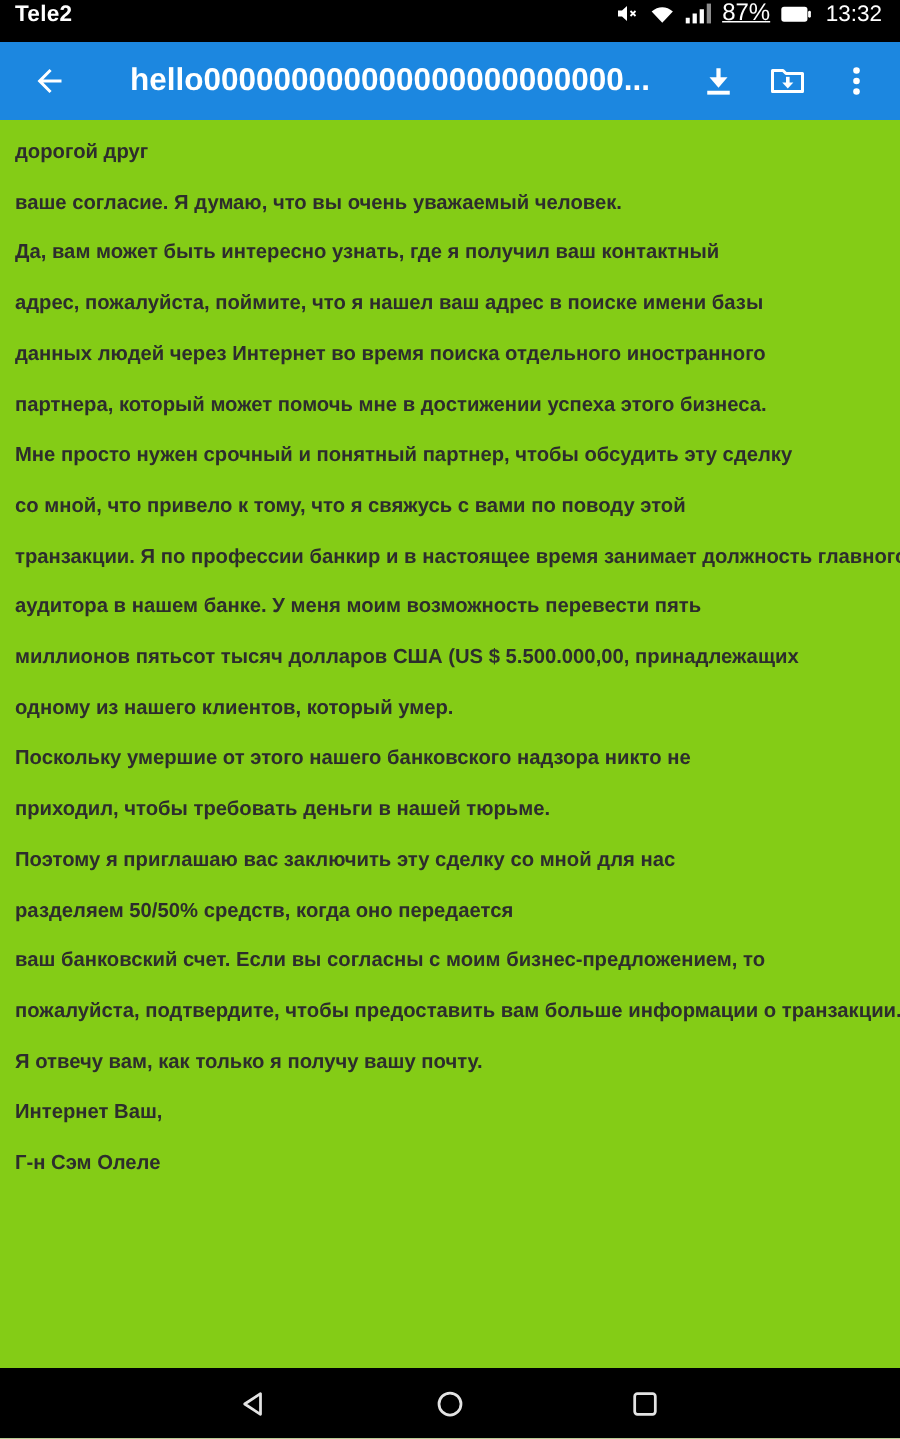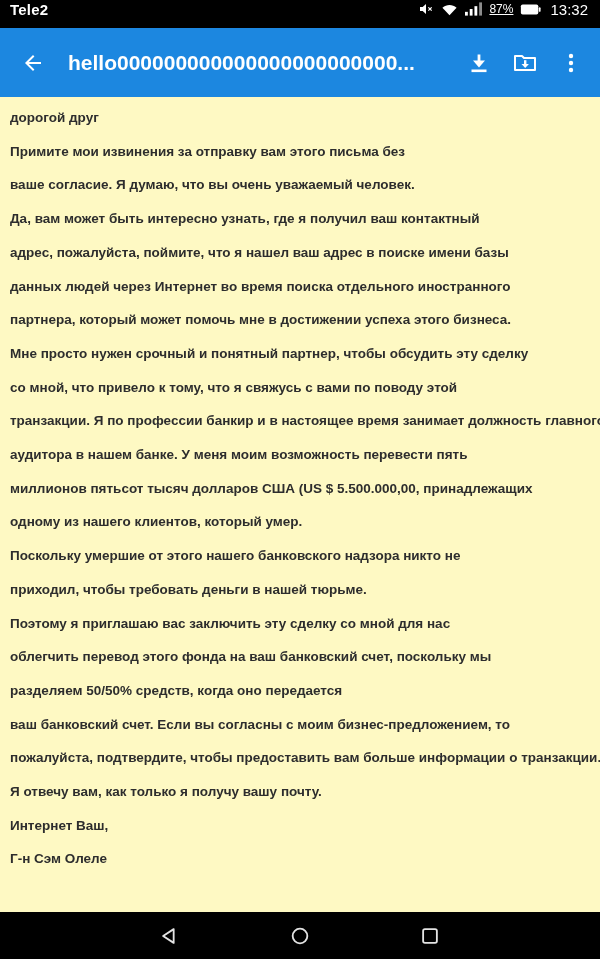--- a/index.html
+++ b/index.html
@@ -4,35 +4,35 @@
 <style>
   * { margin:0; padding:0; box-sizing:border-box; }
   html,body { width:600px; height:959px; font-family:"Liberation Sans", sans-serif; }
   .screen { width:600px; height:959px; display:flex; flex-direction:column; background:#fff; overflow:hidden; }
 
   
   .status-bar { height:28px; background:#000; color:#fff; display:flex; align-items:center;
                 justify-content:space-between; padding:0 12px 10px 10px; flex:0 0 auto; }
   .carrier { font-size:15px; font-weight:bold; letter-spacing:.2px; }
   .status-right { display:flex; align-items:center; gap:7px; }
-  .status-right .pct { font-size:12px;text-decoration:underline; }
+  .status-right .pct { font-size:16px;text-decoration:underline; }
   .status-right .time { font-size:15px; margin-left:2px;text-align:right; }
   .status-right svg { display:block; }
 
   
-  .app-bar { height:69px; background:#1c87e0; display:flex; align-items:center;
-             padding:0 6px 0 10px; color:#fff; flex:0 0 auto; }
+  .app-bar { height:52px; background:#1c87e0; display:flex; align-items:center;
+             padding:0 6px 0 10px; color:#fff; flex:0 0 auto;text-align:center; }
   .icon-btn { width:46px; height:46px; display:flex; align-items:center; justify-content:center;
               background:none; border:none; cursor:pointer; flex:0 0 auto; }
   .icon-btn span { display:flex; }
   .app-title { flex:1 1 auto; font-size:21px; font-weight:bold; color:#fff; white-space:nowrap;
                overflow:hidden; margin-left:12px; margin-right:4px; }
 
   
-  .content { flex:1 1 auto; background:#fef9c3; padding:4px 10px 0 10px; overflow:hidden; }
+  .content { flex:1 1 auto; background:#84cc16; padding:4px 10px 0 10px; overflow:hidden; }
   .doc-line { font-size:13.5px; font-weight:700; color:#2d2d2d; line-height:33.7px; white-space:nowrap; }
 
   
   .nav-bar { height:47px; background:#000; display:flex; align-items:center;
              justify-content:space-between; padding:0 150px; flex:0 0 auto; }
   .nav-btn { background:none; border:none; width:40px; height:40px; display:flex;
              align-items:center; justify-content:center; cursor:pointer; }
   .nav-btn svg { display:block; }
 </style>
 </head>
@@ -106,36 +106,34 @@
           <circle cx="12" cy="5" r="2.2" fill="#fff"></circle>
           <circle cx="12" cy="12" r="2.2" fill="#fff"></circle>
           <circle cx="12" cy="19" r="2.2" fill="#fff"></circle>
         </svg>
       </span>
     </button>
   </div>
 
   <div class="content">
     <div class="doc-line">дорогой друг</div>
-    <div class="doc-line">Примите мои извинения за отправку вам этого письма без</div>
     <div class="doc-line">ваше согласие. Я думаю, что вы очень уважаемый человек.</div>
     <div class="doc-line">Да, вам может быть интересно узнать, где я получил ваш контактный</div>
     <div class="doc-line">адрес, пожалуйста, поймите, что я нашел ваш адрес в поиске имени базы</div>
     <div class="doc-line">данных людей через Интернет во время поиска отдельного иностранного</div>
     <div class="doc-line">партнера, который может помочь мне в достижении успеха этого бизнеса.</div>
     <div class="doc-line">Мне просто нужен срочный и понятный партнер, чтобы обсудить эту сделку</div>
     <div class="doc-line">со мной, что привело к тому, что я свяжусь с вами по поводу этой</div>
     <div class="doc-line">транзакции. Я по профессии банкир и в настоящее время занимает должность главного</div>
     <div class="doc-line">аудитора в нашем банке. У меня моим возможность перевести пять</div>
     <div class="doc-line">миллионов пятьсот тысяч долларов США (US $ 5.500.000,00, принадлежащих</div>
     <div class="doc-line">одному из нашего клиентов, который умер.</div>
     <div class="doc-line">Поскольку умершие от этого нашего банковского надзора никто не</div>
     <div class="doc-line">приходил, чтобы требовать деньги в нашей тюрьме.</div>
     <div class="doc-line">Поэтому я приглашаю вас заключить эту сделку со мной для нас</div>
-    <div class="doc-line">облегчить перевод этого фонда на ваш банковский счет, поскольку мы</div>
     <div class="doc-line">разделяем 50/50% средств, когда оно передается</div>
     <div class="doc-line">ваш банковский счет. Если вы согласны с моим бизнес-предложением, то</div>
     <div class="doc-line">пожалуйста, подтвердите, чтобы предоставить вам больше информации о транзакции.</div>
     <div class="doc-line">Я отвечу вам, как только я получу вашу почту.</div>
     <div class="doc-line">Интернет Ваш,</div>
     <div class="doc-line">Г-н Сэм Олеле</div>
   </div>
 
   <div class="nav-bar">
     <button class="nav-btn">

